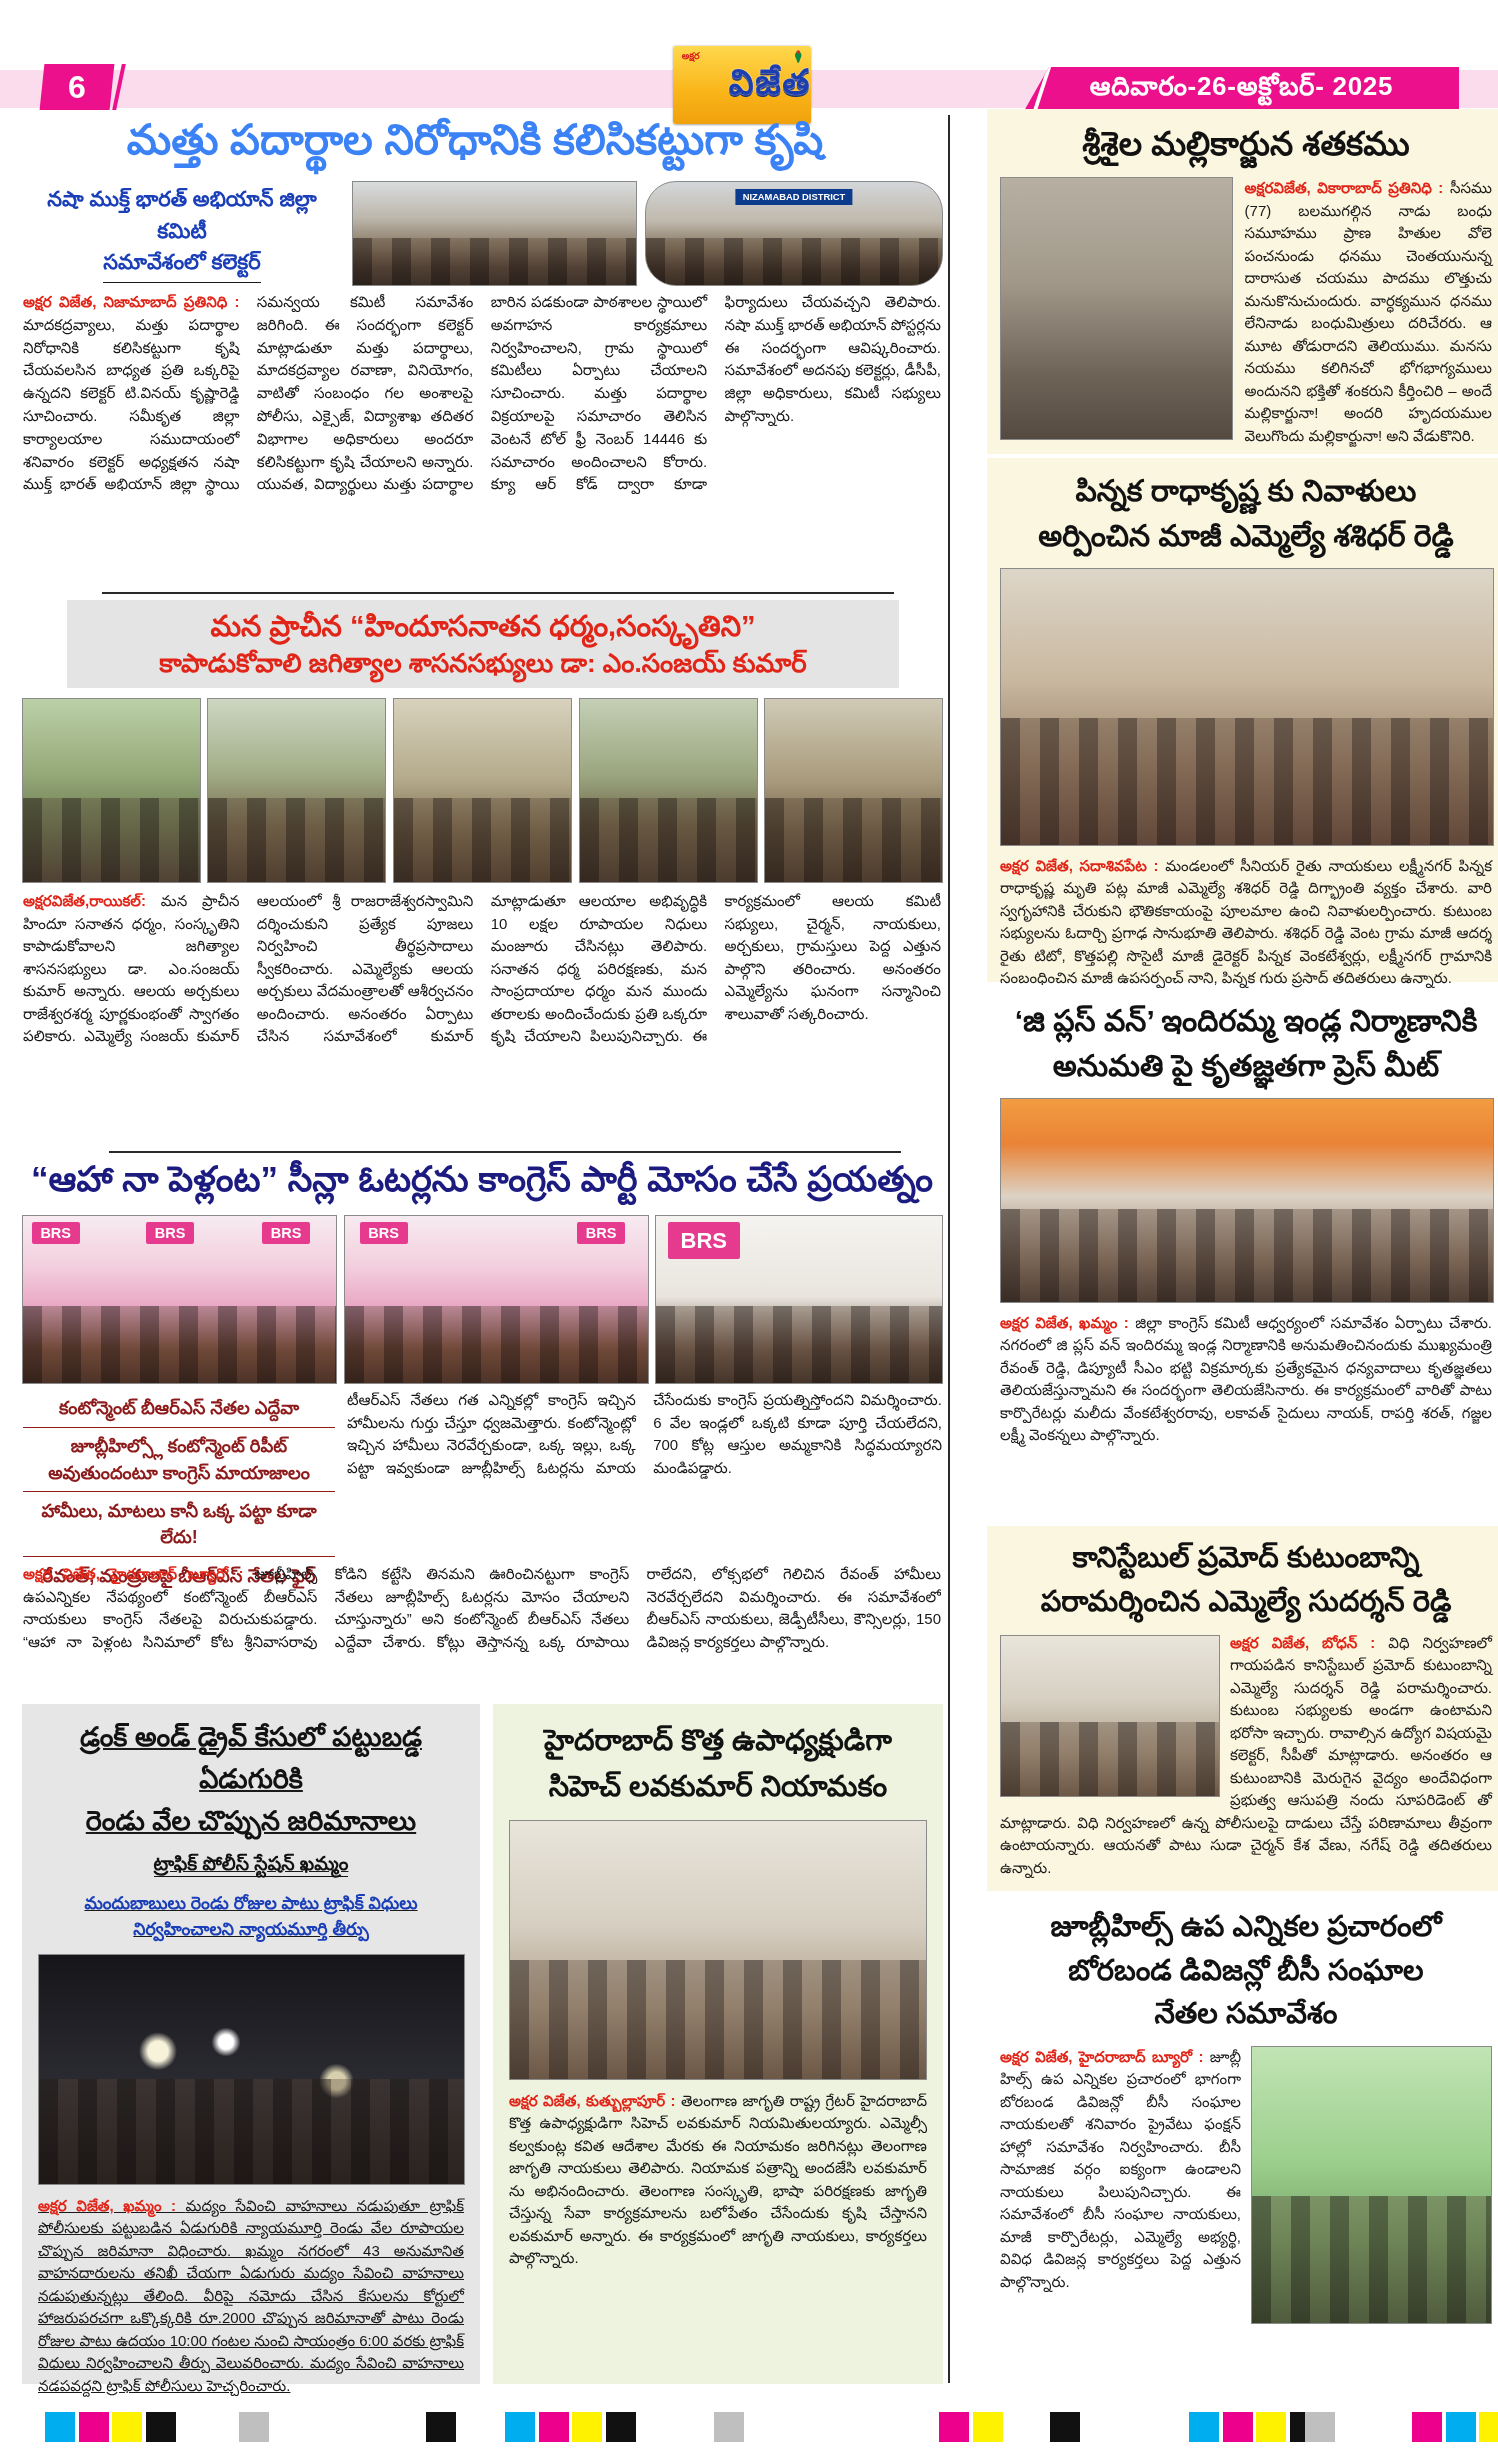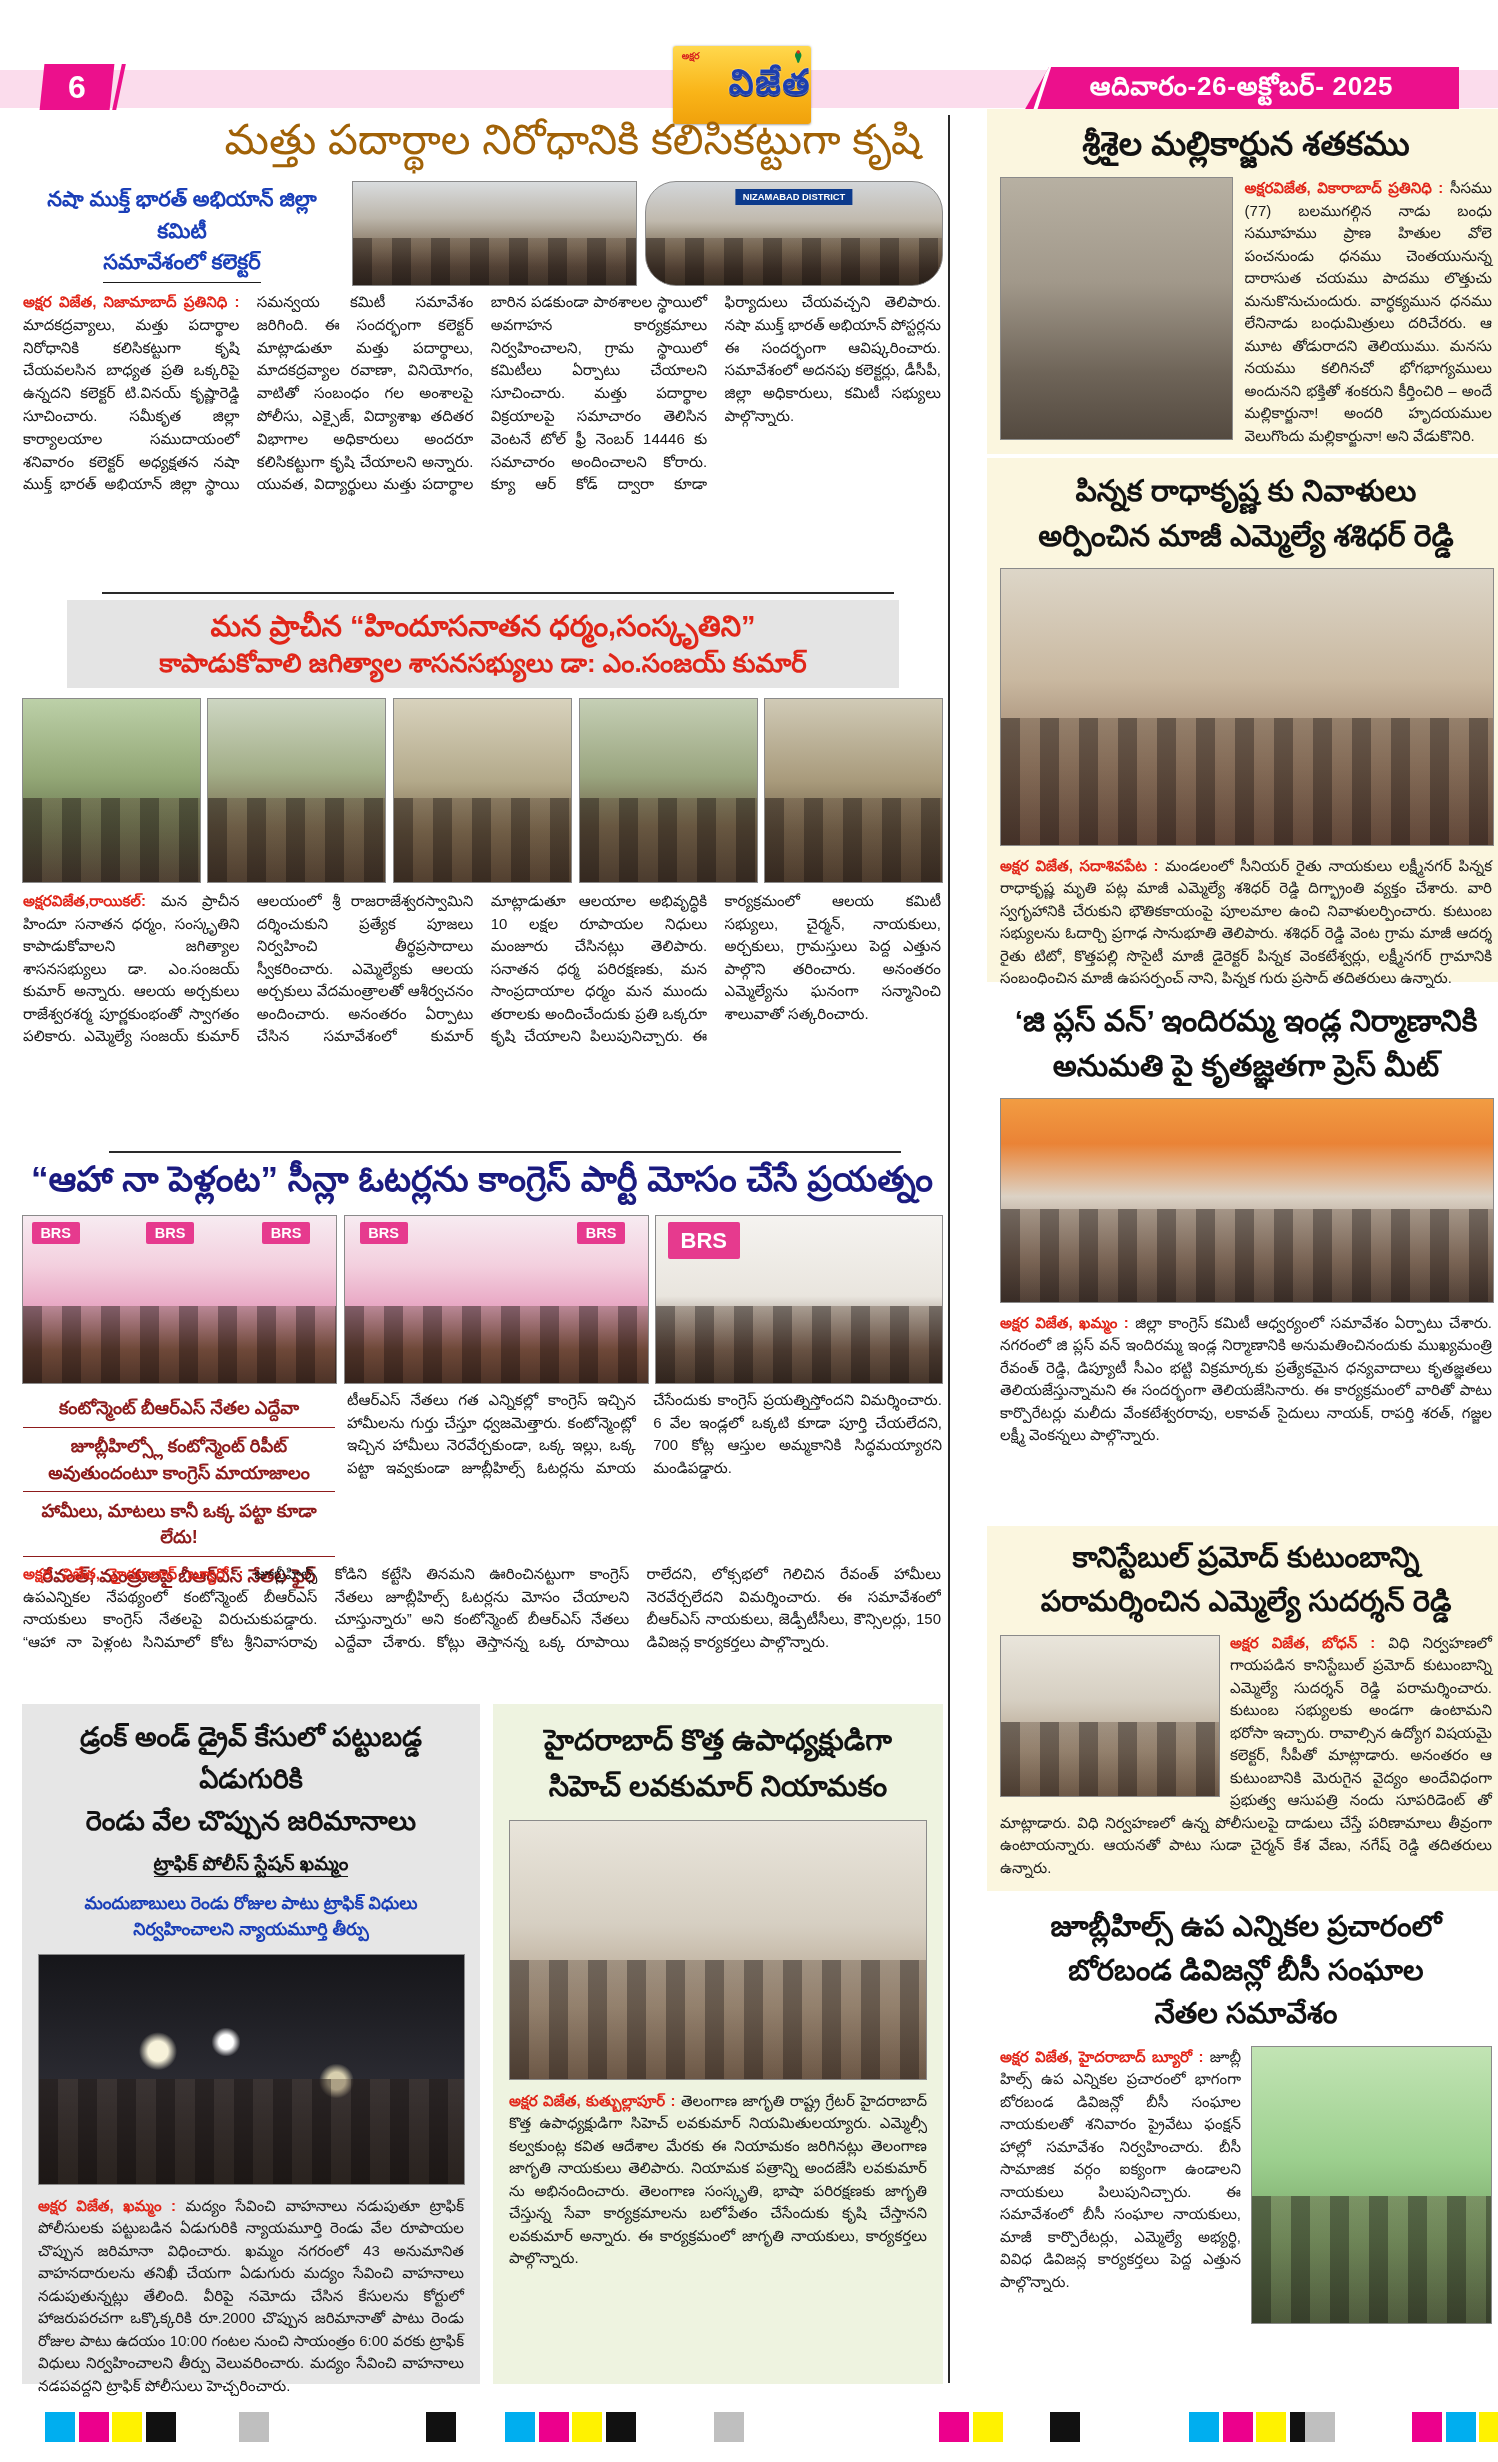--- a/index.html
+++ b/index.html
@@ -21,21 +21,21 @@
             text-shadow:0 0 1.5px #ffffff,0 1.5px 0 #12287a;letter-spacing:1.5px;}
   .peacock{position:absolute;right:5.8px;top:2.9px;width:14.5px;height:16px;}
   .date-box{position:absolute;left:1024px;top:67px;width:435px;height:44px;background:#ec108c;
             clip-path:polygon(25px 0,100% 0,100% 100%,0 100%);display:flex;align-items:center;justify-content:center;}
   .date-box .stripe{position:absolute;left:16px;top:0;width:4.4px;height:100%;background:#ffffff;transform:skewX(-18deg);}
   .date-text{color:#ffffff;font-size:26px;font-weight:bold;letter-spacing:0.7px;}
 
   
   .vrule{position:absolute;left:948px;top:115px;width:1.5px;height:2268px;background:#2a2a2a;}
   .hrule{position:absolute;height:1.5px;background:#2a2a2a;}
-  .headline-red{color:#a16207;font-weight:normal;text-align:right;}
+  .headline-red{color:#3b82f6;font-weight:bold;text-align:center;}
   .byline{color:#e12619;font-weight:bold;}
   .bodytext{color:#151515;text-align:justify;}
   .ph{position:absolute;border:0.7px solid #8a8a8a;overflow:hidden;}
   .ph .sign{position:absolute;left:50%;top:7.3px;transform:translateX(-50%);background:#0c3a8c;color:#ffffff;
             font-size:9.4px;font-weight:bold;padding:2.2px 7.3px;white-space:nowrap;}
   .people{position:absolute;left:0;right:0;bottom:0;height:46%;
           background:repeating-linear-gradient(90deg,rgba(40,30,25,.55) 0 19px,rgba(90,70,55,.35) 19px 39px);
           filter:blur(0.7px);}
 
   
@@ -84,21 +84,21 @@
   .a3-subs div{color:#8e1b1b;font-weight:bold;font-size:18px;text-align:center;line-height:1.45;
                padding:5.8px 0;border-bottom:0.7px solid #8e1b1b;}
   .a3-subs div:last-child{border-bottom:none;}
   .a3-body1{position:absolute;left:347px;top:1389px;width:595px;height:162px;font-size:15px;line-height:1.5;
             column-count:2;column-gap:17.4px;overflow:hidden;}
   .a3-body2{position:absolute;left:23px;top:1563px;width:918px;height:129px;font-size:15px;line-height:1.5;
             column-count:3;column-gap:17.4px;overflow:hidden;}
 
   
   .a4-box{position:absolute;left:22px;top:1704px;width:458px;height:680px;background:#e6e6e6;
-          padding:13px 16px;box-sizing:border-box;}
+          padding:13px 16px;box-sizing:border-box;text-decoration:underline;}
   .a4-h{color:#121212;font-weight:bold;font-size:27px;text-align:center;line-height:1.55;}
   .a4-s1{color:#121212;font-weight:bold;font-size:19px;text-align:center;margin-top:10px;}
   .a4-s1 span{border-bottom:1.5px solid #121212;padding-bottom:2.9px;}
   .a4-s2{color:#1a3fb8;font-weight:bold;font-size:17.4px;text-align:center;margin-top:11.6px;line-height:1.5;}
   .a4-body{font-size:15px;line-height:1.5;margin-top:10px;text-align:justify;}
 
   .a5-box{position:absolute;left:493px;top:1704px;width:450px;height:680px;background:#eef3e0;
           padding:13px 16px;box-sizing:border-box;}
   .a5-h{color:#121212;font-weight:bold;font-size:29px;text-align:center;line-height:1.6;}
   .a5-body{font-size:15px;line-height:1.5;margin-top:10px;text-align:justify;}

